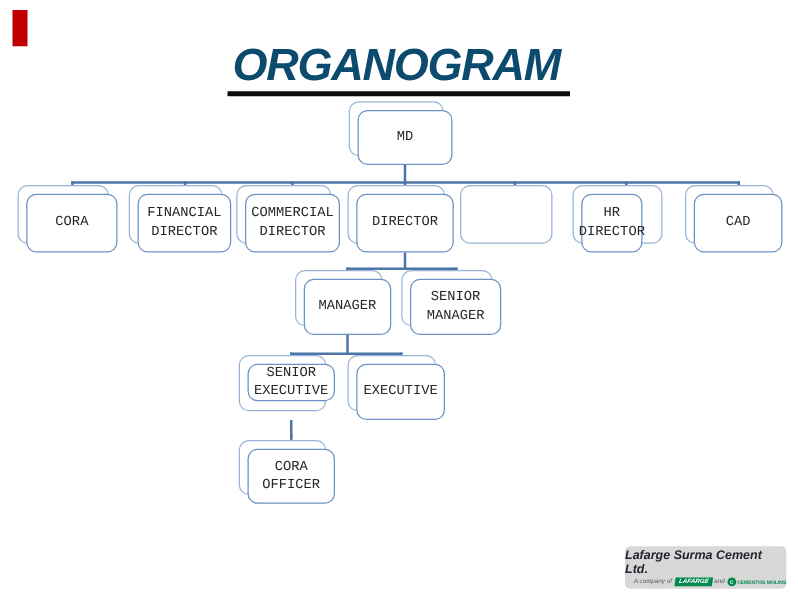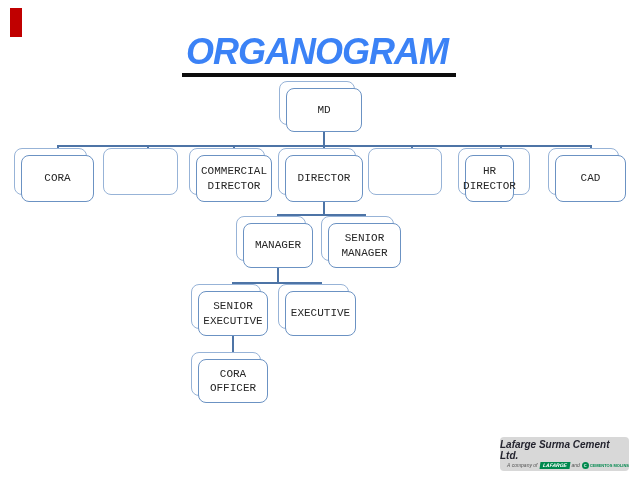--- a/index.html
+++ b/index.html
@@ -1,21 +1,21 @@
 <!DOCTYPE html>
 <html><head>
 <meta charset="utf-8">
 <style>
   html,body{margin:0;padding:0;background:#fff;}
   .slide{position:relative;width:638px;height:479px;background:#fff;overflow:hidden;
          font-family:"Liberation Sans",sans-serif;}
   .red-bar{position:absolute;left:10px;top:8px;width:12px;height:29px;}
   .title-wrap{position:absolute;top:33px;left:0;width:100%;text-align:center;}
   .title{display:inline-block;font-size:36px;font-weight:bold;font-style:italic;
-         letter-spacing:-1px;color:#3b82f6;line-height:1.08;
+         letter-spacing:-1px;color:#0c4a6e;line-height:1.08;
          border-bottom:4px solid #0d0d0d;padding:0 8px 1px 4px;}
   #chart{position:absolute;left:0;top:0;width:638px;height:479px;}
   .line{position:absolute;background:var(--conn,#4d74a6);}
   .node-back,.node-front{position:absolute;background:#fff;border-radius:8px;box-sizing:border-box;}
   .node-back{border:1.5px solid var(--backb,#97b3d7);}
   .node-front{border:1.5px solid var(--frontb,#6b92c3);display:flex;align-items:center;
               justify-content:center;text-align:center;font-size:11px;line-height:1.3;
               color:var(--ntext,#262626);padding:1px 2px;font-family:Liberation Mono, monospace;}
   .logo{position:absolute;left:500px;top:437px;width:129px;height:34px;border-radius:4px;
         display:flex;flex-direction:column;align-items:flex-end;justify-content:center;gap:1px;}
@@ -57,35 +57,36 @@
       <div class="line" style="left: 232px; top: 282px; width: 89.5px; height: 2px;"></div>
       <div class="line" style="left: 232px; top: 282px; width: 2px; height: 9px;"></div>
       <div class="line" style="left: 319.5px; top: 282px; width: 2px; height: 9px;"></div>
       <div class="line" style="left: 232px; top: 336px; width: 2px; height: 14px;"></div>
       <div class="line" style="left: 232px; top: 348px; width: 2px; height: 11px;"></div>
       <div class="node-back" style="left: 279px; top: 81px; width: 76px; height: 44px;"></div>
       <div class="node-front" style="left: 286px; top: 88px; width: 76px; height: 44px;">MD</div>
       <div class="node-back" style="left: 14px; top: 148px; width: 73px; height: 47px;"></div>
       <div class="node-front" style="left: 21px; top: 155px; width: 73px; height: 47px;">CORA</div>
       <div class="node-back" style="left: 103px; top: 148px; width: 75px; height: 47px;"></div>
+      <div class="node-front" style="left: 110px; top: 155px; width: 75px; height: 47px;">FINANCIAL DIRECTOR</div>
       <div class="node-back" style="left: 189px; top: 148px; width: 76px; height: 47px;"></div>
       <div class="node-front" style="left: 196px; top: 155px; width: 76px; height: 47px;">COMMERCIAL DIRECTOR</div>
       <div class="node-back" style="left: 278px; top: 148px; width: 78px; height: 47px;"></div>
       <div class="node-front" style="left: 285px; top: 155px; width: 78px; height: 47px;">DIRECTOR</div>
       <div class="node-back" style="left: 368px; top: 148px; width: 74px; height: 47px;"></div>
       <div class="node-back" style="left: 458px; top: 148px; width: 72px; height: 47px;"></div>
       <div class="node-front" style="left: 465px; top: 155px; width: 49px; height: 47px;">HR DIRECTOR</div>
       <div class="node-back" style="left: 548px; top: 148px; width: 71px; height: 47px;"></div>
       <div class="node-front" style="left: 555px; top: 155px; width: 71px; height: 47px;">CAD</div>
       <div class="node-back" style="left: 236px; top: 216px; width: 70px; height: 45px;"></div>
       <div class="node-front" style="left: 243px; top: 223px; width: 70px; height: 45px;">MANAGER</div>
       <div class="node-back" style="left: 321px; top: 216px; width: 73px; height: 45px;"></div>
       <div class="node-front" style="left: 328px; top: 223px; width: 73px; height: 45px;">SENIOR MANAGER</div>
       <div class="node-back" style="left: 191px; top: 284px; width: 70px; height: 45px;"></div>
-      <div class="node-front" style="left: 198px; top: 291px; width: 70px; height: 45px;">SENIOR EXECUTIVE</div>
+      <div class="node-front" style="left: 198px; top: 291px; width: 70px; height: 30px;">SENIOR EXECUTIVE</div>
       <div class="node-back" style="left: 278px; top: 284px; width: 71px; height: 45px;"></div>
       <div class="node-front" style="left: 285px; top: 291px; width: 71px; height: 45px;">EXECUTIVE</div>
       <div class="node-back" style="left: 191px; top: 352px; width: 70px; height: 44px;"></div>
       <div class="node-front" style="left: 198px; top: 359px; width: 70px; height: 44px;">CORA OFFICER</div>
     </div>
 
   <div class="logo" style="background: rgb(216, 216, 216);">
     <div class="logo-main">Lafarge Surma Cement Ltd.</div>
     <div class="logo-sub">
       <span>A company of</span>

